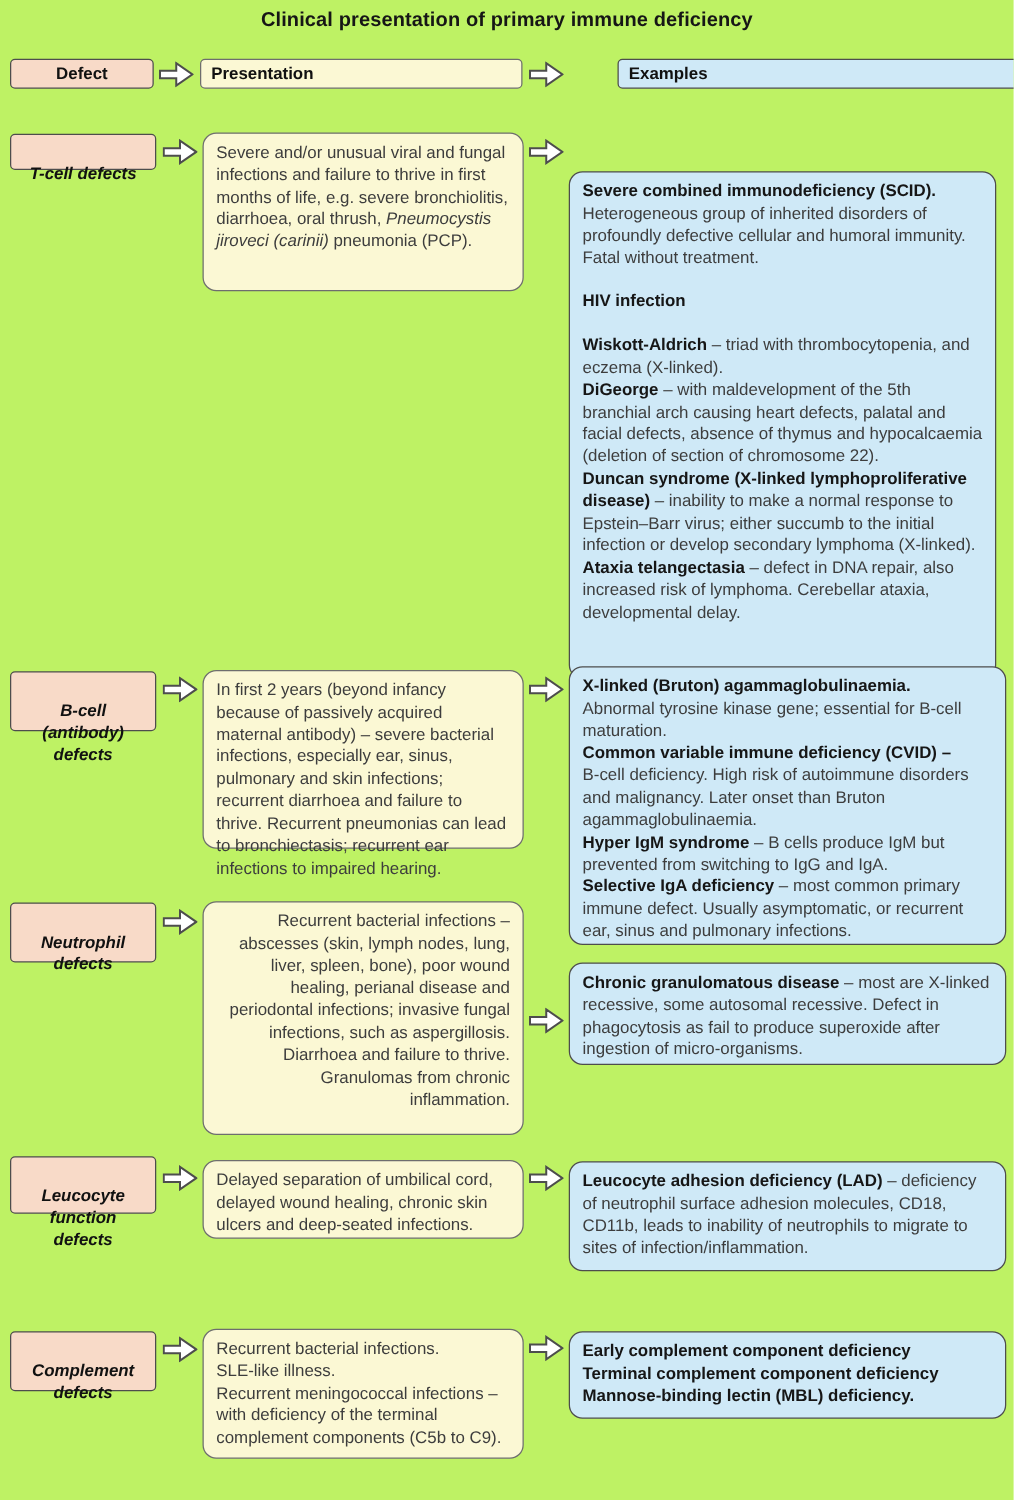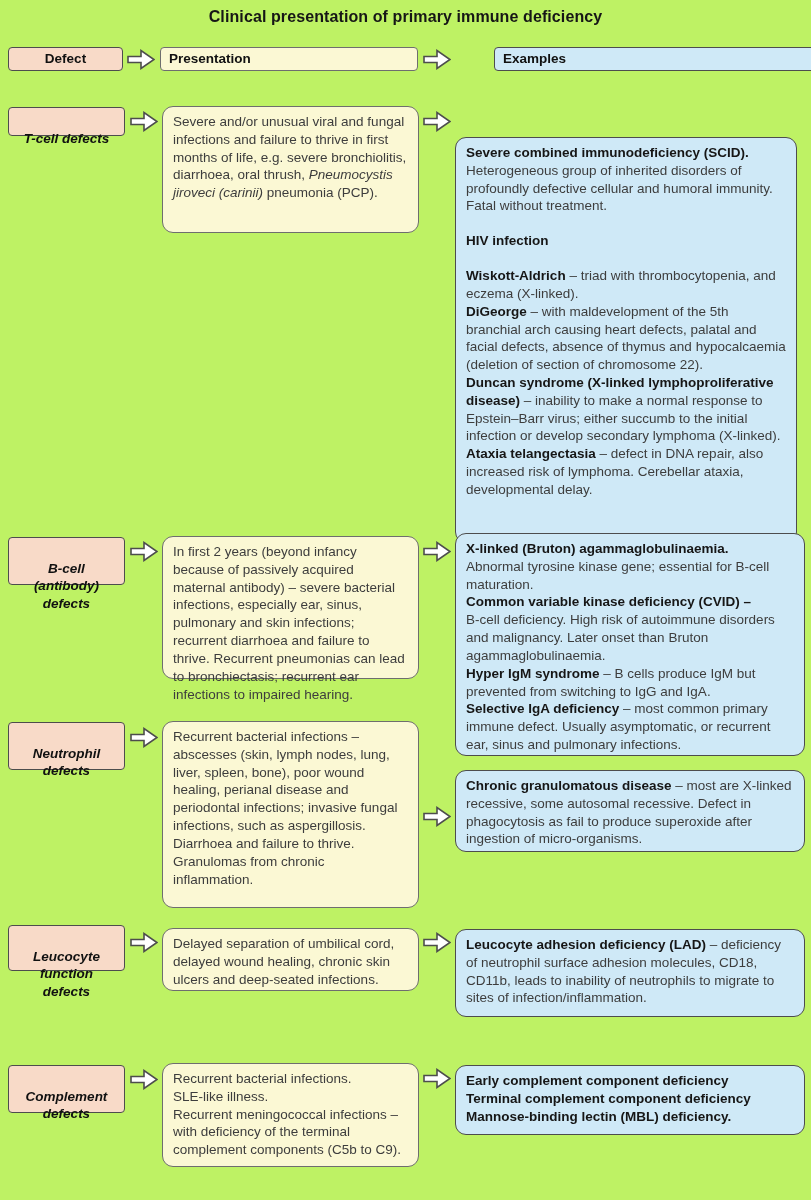--- a/index.html
+++ b/index.html
@@ -88,33 +88,33 @@
     <path d="M1 7.5 H14 V1.5 L27 10.5 L14 19.5 V13.5 H1 Z" fill="#ffffff" stroke="#4d4d4d" stroke-width="1.6"></path>
   </svg>
   <div class="box yellow body" style="left:162px;top:536px;width:257px;height:143px;">
     <span>In first 2 years (beyond infancy because of passively acquired maternal antibody) – severe bacterial infections, especially ear, sinus, pulmonary and skin infections; recurrent diarrhoea and failure to thrive.  Recurrent pneumonias can lead to bronchiectasis; recurrent ear infections to impaired hearing.</span>
   </div>
   <svg class="arrow" style="left:423px;top:541px;" width="28" height="21" viewBox="0 0 28 21">
     <path d="M1 7.5 H14 V1.5 L27 10.5 L14 19.5 V13.5 H1 Z" fill="#ffffff" stroke="#4d4d4d" stroke-width="1.6"></path>
   </svg>
   <div class="box blue body ex" style="left:455px;top:533px;width:350px;height:223px;">
     <p><b class="lead block">X-linked (Bruton) agammaglobulinaemia.</b><span>Abnormal tyrosine kinase gene; essential for B-cell maturation.</span></p>
-    <p><b class="lead block">Common variable kinase deficiency (CVID) –</b><span>B-cell deficiency. High risk of autoimmune disorders and malignancy. Later onset than Bruton agammaglobulinaemia.</span></p>
+    <p><b class="lead block">Common variable immune deficiency (CVID) –</b><span>B-cell deficiency. High risk of autoimmune disorders and malignancy. Later onset than Bruton agammaglobulinaemia.</span></p>
     <p><b class="lead">Hyper IgM syndrome</b><span> – B cells produce IgM but prevented from switching to IgG and IgA.</span></p>
     <p><b class="lead">Selective IgA deficiency</b><span> – most common primary immune defect. Usually asymptomatic, or recurrent ear, sinus and pulmonary infections.</span></p>
   </div>
 
   <div class="box pink label" style="left:8px;top:722px;width:117px;height:48px;">
     <span>Neutrophil
 defects</span>
   </div>
   <svg class="arrow" style="left:130px;top:727px;" width="28" height="21" viewBox="0 0 28 21">
     <path d="M1 7.5 H14 V1.5 L27 10.5 L14 19.5 V13.5 H1 Z" fill="#ffffff" stroke="#4d4d4d" stroke-width="1.6"></path>
   </svg>
-  <div class="box yellow body" style="left:162px;top:721px;width:257px;height:187px;">
+  <div class="box yellow body" style="left:162px;top:721px;width:257px;height:187px;text-align:right;">
     <span>Recurrent bacterial infections – abscesses (skin, lymph nodes, lung, liver, spleen, bone), poor wound healing, perianal disease and periodontal infections; invasive fungal infections, such as aspergillosis. Diarrhoea and failure to thrive. Granulomas from chronic inflammation.</span>
   </div>
   <svg class="arrow" style="left:423px;top:806px;" width="28" height="21" viewBox="0 0 28 21">
     <path d="M1 7.5 H14 V1.5 L27 10.5 L14 19.5 V13.5 H1 Z" fill="#ffffff" stroke="#4d4d4d" stroke-width="1.6"></path>
   </svg>
   <div class="box blue body ex" style="left:455px;top:770px;width:350px;height:82px;">
     <p><b class="lead">Chronic granulomatous disease</b><span> – most are X-linked recessive, some autosomal recessive. Defect in phagocytosis as fail to produce superoxide after ingestion of micro-organisms.</span></p>
   </div>
 
   <div class="box pink label" style="left:8px;top:925px;width:117px;height:46px;">

